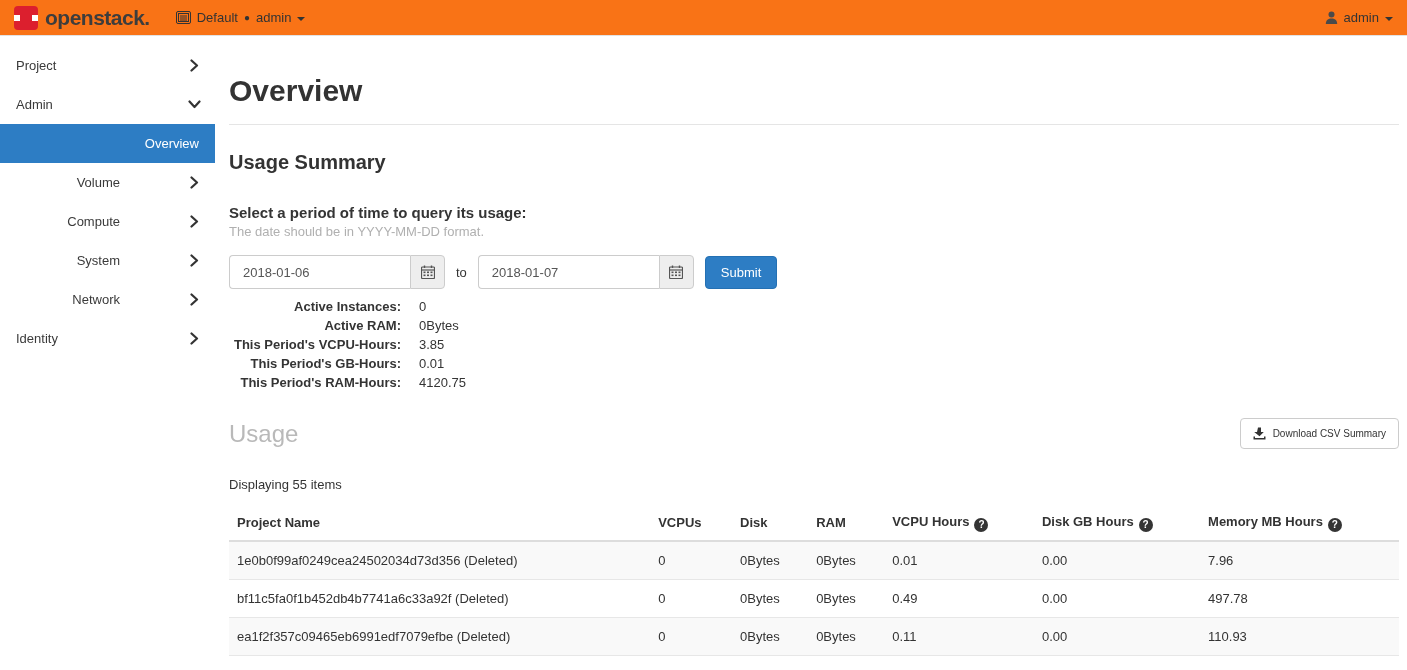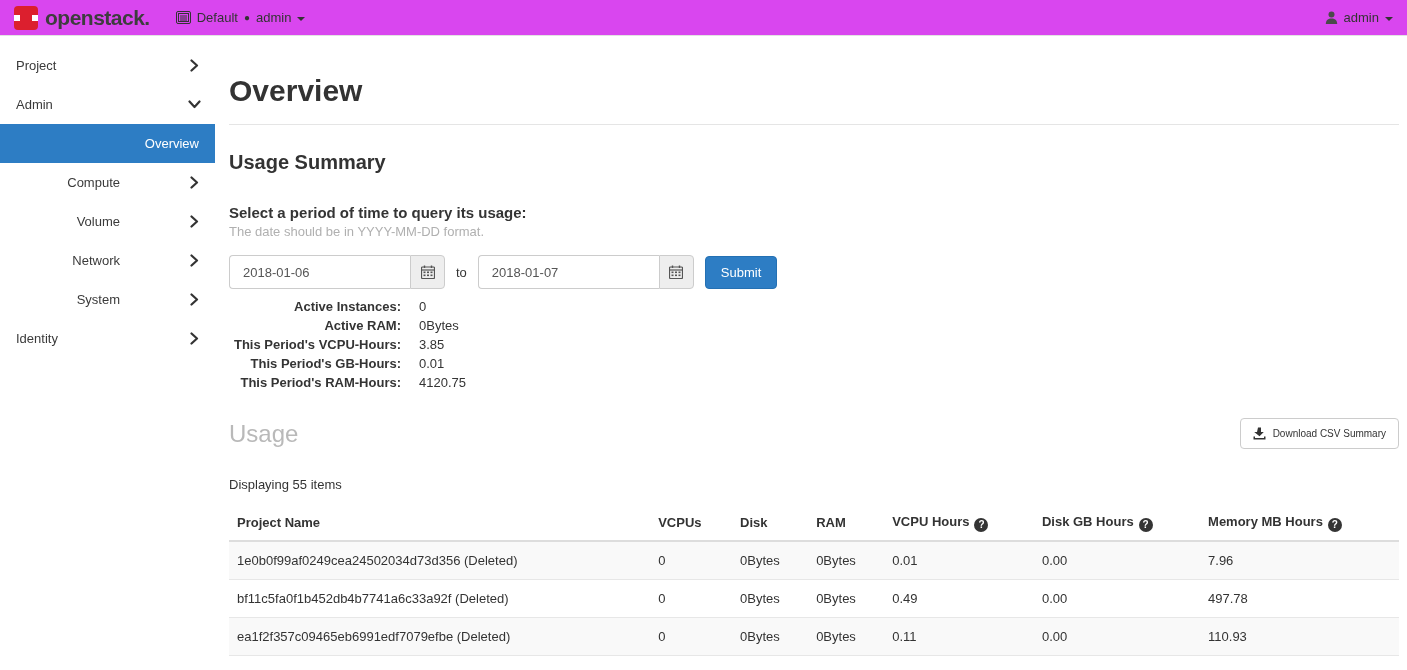--- a/index.html
+++ b/index.html
@@ -12,21 +12,21 @@
   }
 
   
   .navbar {
     height: 36px;
     display: flex;
     align-items: center;
     justify-content: space-between;
     padding: 0 14px;
     border-bottom: 1px solid #e2e2e2;
-    background: #d946ef;
+    background: #f97316;
   }
   .nav-left { display: flex; align-items: center; }
   .brand { display: flex; align-items: center; gap: 7px; cursor: pointer; }
   .logo {
     width: 24px; height: 24px;
     background: #dc1f2e;
     border-radius: 4px;
     position: relative;
   }
   .logo::before {
@@ -205,45 +205,45 @@
       <span class="chev chev-down">
           <svg width="9" height="13" viewBox="0 0 9 13">
             <path d="M1.5 1.5 L7 6.5 L1.5 11.5" fill="none" stroke="#333" stroke-width="2.2" stroke-linecap="round" stroke-linejoin="round"></path>
           </svg>
         </span>
     </div>
     <div class="nav-row nav-selected">
       <span>Overview</span>
     </div>
     <div class="nav-row nav-group">
+      <span class="nav-label">Volume</span>
+      <span class="chev">
+          <svg width="9" height="13" viewBox="0 0 9 13">
+            <path d="M1.5 1.5 L7 6.5 L1.5 11.5" fill="none" stroke="#333" stroke-width="2.2" stroke-linecap="round" stroke-linejoin="round"></path>
+          </svg>
+        </span>
+    </div>
+    <div class="nav-row nav-group">
       <span class="nav-label">Compute</span>
       <span class="chev">
           <svg width="9" height="13" viewBox="0 0 9 13">
             <path d="M1.5 1.5 L7 6.5 L1.5 11.5" fill="none" stroke="#333" stroke-width="2.2" stroke-linecap="round" stroke-linejoin="round"></path>
           </svg>
         </span>
     </div>
     <div class="nav-row nav-group">
-      <span class="nav-label">Volume</span>
+      <span class="nav-label">System</span>
       <span class="chev">
           <svg width="9" height="13" viewBox="0 0 9 13">
             <path d="M1.5 1.5 L7 6.5 L1.5 11.5" fill="none" stroke="#333" stroke-width="2.2" stroke-linecap="round" stroke-linejoin="round"></path>
           </svg>
         </span>
     </div>
     <div class="nav-row nav-group">
       <span class="nav-label">Network</span>
-      <span class="chev">
-          <svg width="9" height="13" viewBox="0 0 9 13">
-            <path d="M1.5 1.5 L7 6.5 L1.5 11.5" fill="none" stroke="#333" stroke-width="2.2" stroke-linecap="round" stroke-linejoin="round"></path>
-          </svg>
-        </span>
-    </div>
-    <div class="nav-row nav-group">
-      <span class="nav-label">System</span>
       <span class="chev">
           <svg width="9" height="13" viewBox="0 0 9 13">
             <path d="M1.5 1.5 L7 6.5 L1.5 11.5" fill="none" stroke="#333" stroke-width="2.2" stroke-linecap="round" stroke-linejoin="round"></path>
           </svg>
         </span>
     </div>
     <div class="nav-row">
       <span class="nav-label">Identity</span>
       <span class="chev">
           <svg width="9" height="13" viewBox="0 0 9 13">

